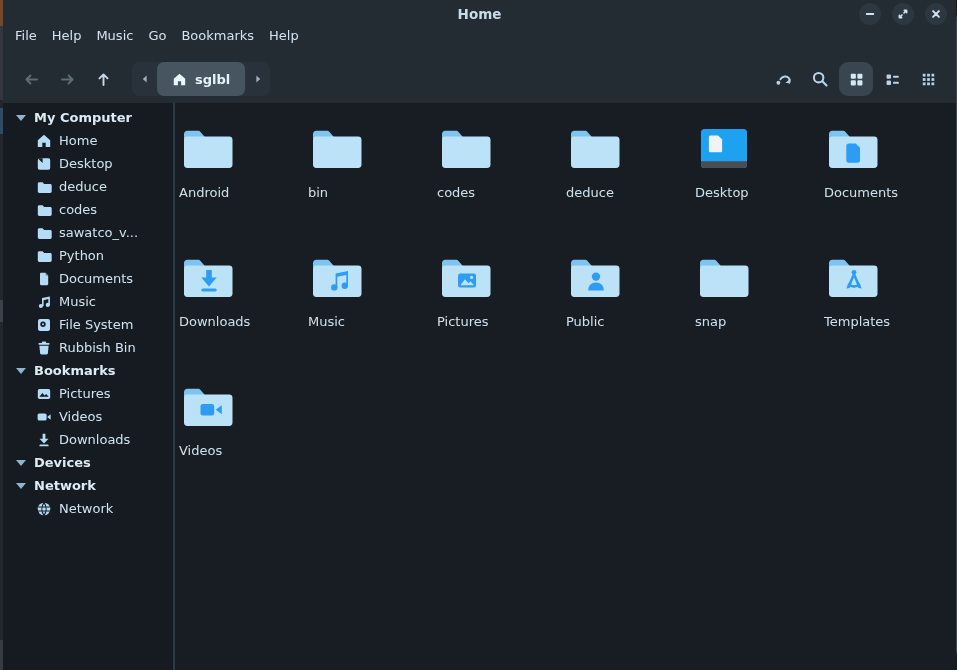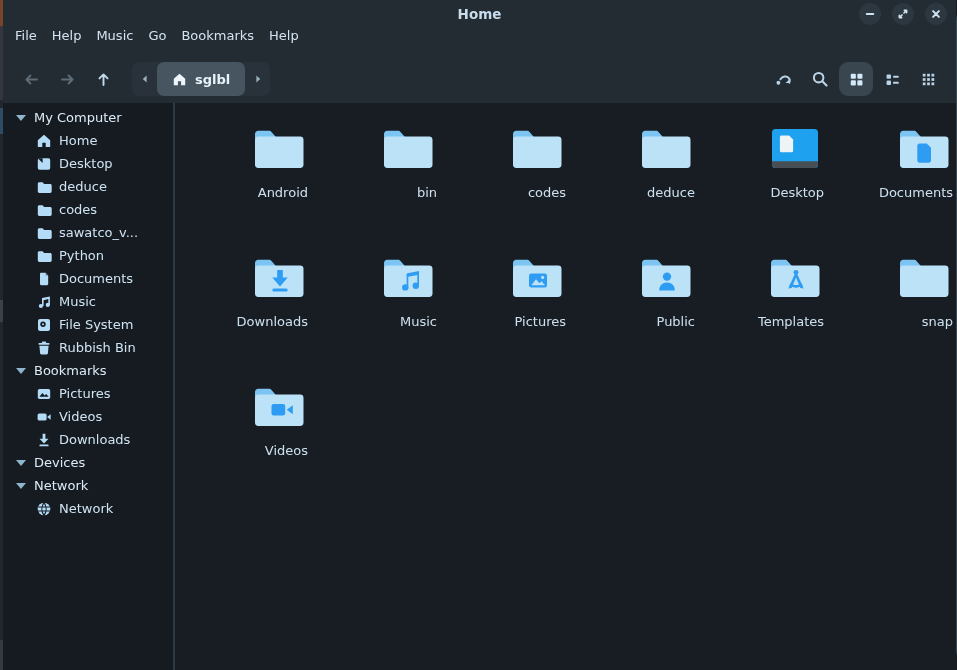--- a/index.html
+++ b/index.html
@@ -37,30 +37,30 @@
   .tbtn{width:34px;height:34px;display:flex;align-items:center;justify-content:center;border-radius:9px;flex:none;}
   .tbtn.active{background:#39464f;}
 
   
   .content{flex:1;display:flex;min-height:0;}
   .sidebar{width:170px;flex:none;background:#151b20;padding-top:3px;font-size:13px;overflow:hidden;}
   .v-divider{width:2px;flex:none;background:#2c3a43;}
   .main{flex:1;background:#171d23;padding:22px 0 0 4px;overflow:hidden;}
 
   .side-header{height:23px;display:flex;align-items:center;gap:8px;padding-left:13px;}
-  .side-header .hlabel{color:#dcebf7;font-weight:normal;}
+  .side-header .hlabel{color:#dcebf7;font-weight:bold;}
   .tri{width:0;height:0;border-left:5px solid transparent;border-right:5px solid transparent;border-top:6px solid #8fb4cd;flex:none;}
   .side-item{height:23px;display:flex;align-items:center;gap:7px;padding-left:33px;color:#cfe3f3;}
   .side-item .icon{width:16px;height:16px;flex:none;display:flex;align-items:center;justify-content:center;}
   .side-item.underlined .silabel{text-underline-offset:3px;text-decoration-color:#9fc4de;}
   .side-item .eject{margin-left:auto;margin-right:15px;width:16px;height:16px;display:flex;align-items:center;justify-content:center;}
 
   
   .files{display:grid;grid-template-columns:repeat(6,129px);grid-auto-rows:129px;}
-  .file{display:flex;flex-direction:column;align-items:flex-end;}
+  .file{display:flex;flex-direction:column;align-items:flex-start;}
   .file .ficon{width:58px;height:48px;flex:none;}
   .file .flabel{margin-top:12px;font-size:13px;color:#cde0ef;white-space:nowrap;}
 </style>
 </head>
 <body>
 
 <div class="left-strip">
   <div class="seg" style="top:0;height:26px;background:#7a4527;"></div>
   <div class="seg" style="top:26px;height:74px;background:#34383e;"></div>
   <div class="seg" style="top:108px;height:26px;background:#2f4c66;"></div>
@@ -405,37 +405,37 @@
                 <rect x="5" y="11.5" width="48.5" height="31.5" rx="3.4" fill="#bce2f8"></rect>
                 <circle cx="30" cy="22.6" r="4.2" fill="#2d9cf2"></circle>
                 <path d="M22.2 36.4c0-4.9 3.4-7.9 7.8-7.9s7.8 3 7.8 7.9z" fill="#2d9cf2"></path>
               </svg></span>
             <span class="flabel">Public</span>
           </div>
           <div class="file">
             <span class="ficon"><svg width="58" height="48" viewBox="0 0 58 48">
                 <path d="M5 14 V9 c0-1.8 1.4-3.2 3.2-3.2 h10.8 c1 0 1.9.45 2.5 1.2 L26.3 12.6 26.3 14 Z" fill="#7cc5f2"></path>
                 <rect x="5" y="11.5" width="48.5" height="31.5" rx="3.4" fill="#bce2f8"></rect>
+              </svg></span>
+            <span class="flabel">snap</span>
+          </div>
+          <div class="file">
+            <span class="ficon"><svg width="58" height="48" viewBox="0 0 58 48">
+                <path d="M5 14 V9 c0-1.8 1.4-3.2 3.2-3.2 h10.8 c1 0 1.9.45 2.5 1.2 L26.3 12.6 26.3 14 Z" fill="#7cc5f2"></path>
+                <rect x="5" y="11.5" width="48.5" height="31.5" rx="3.4" fill="#bce2f8"></rect>
                 <circle cx="30" cy="18.3" r="2.4" fill="#2d9cf2"></circle>
                 <path d="M28.9 19.8 22.3 34.6l3.3-.6 4.4-10.6 4.4 10.6 3.3.6-6.6-14.8z" fill="#2d9cf2"></path>
                 <path d="M24.3 29.3c3.5 2.4 7.9 2.4 11.4 0l1 2.3c-4.2 2.7-9.2 2.7-13.4 0z" fill="#2d9cf2"></path>
               </svg></span>
             <span class="flabel">Templates</span>
           </div>
           <div class="file">
             <span class="ficon"><svg width="58" height="48" viewBox="0 0 58 48">
                 <path d="M5 14 V9 c0-1.8 1.4-3.2 3.2-3.2 h10.8 c1 0 1.9.45 2.5 1.2 L26.3 12.6 26.3 14 Z" fill="#7cc5f2"></path>
                 <rect x="5" y="11.5" width="48.5" height="31.5" rx="3.4" fill="#bce2f8"></rect>
-              </svg></span>
-            <span class="flabel">snap</span>
-          </div>
-          <div class="file">
-            <span class="ficon"><svg width="58" height="48" viewBox="0 0 58 48">
-                <path d="M5 14 V9 c0-1.8 1.4-3.2 3.2-3.2 h10.8 c1 0 1.9.45 2.5 1.2 L26.3 12.6 26.3 14 Z" fill="#7cc5f2"></path>
-                <rect x="5" y="11.5" width="48.5" height="31.5" rx="3.4" fill="#bce2f8"></rect>
                 <rect x="21.5" y="21" width="13.7" height="11.6" rx="2.3" fill="#2d9cf2"></rect>
                 <path d="M36.7 26.8l6.1-4.5v9z" fill="#2d9cf2"></path>
               </svg></span>
             <span class="flabel">Videos</span>
           </div>
         </div>
     </div>
   </div>
 
 </div>

